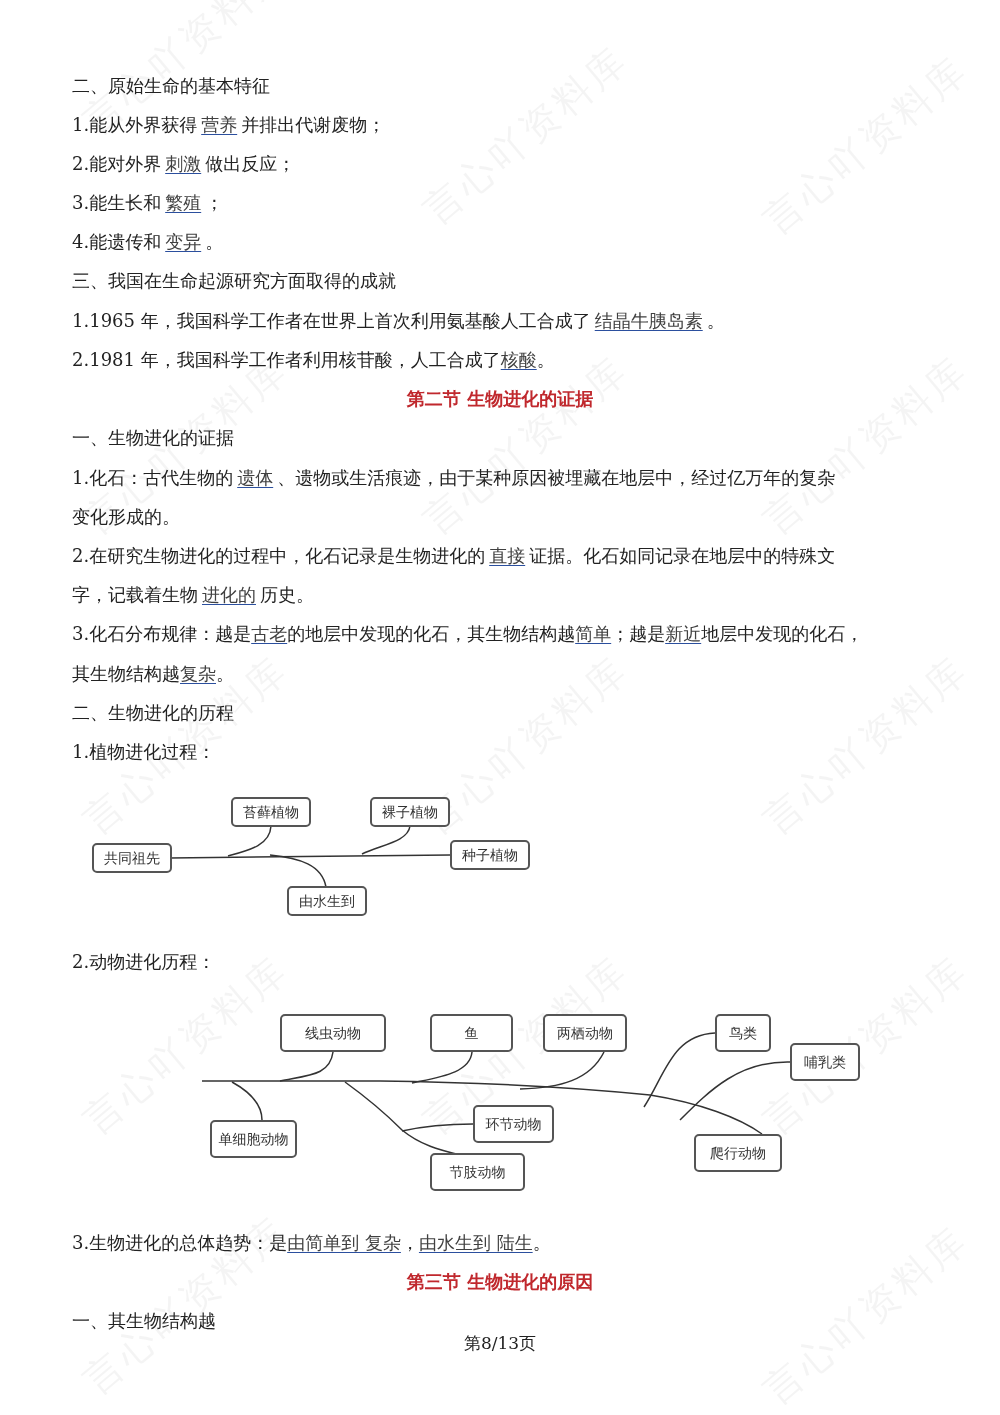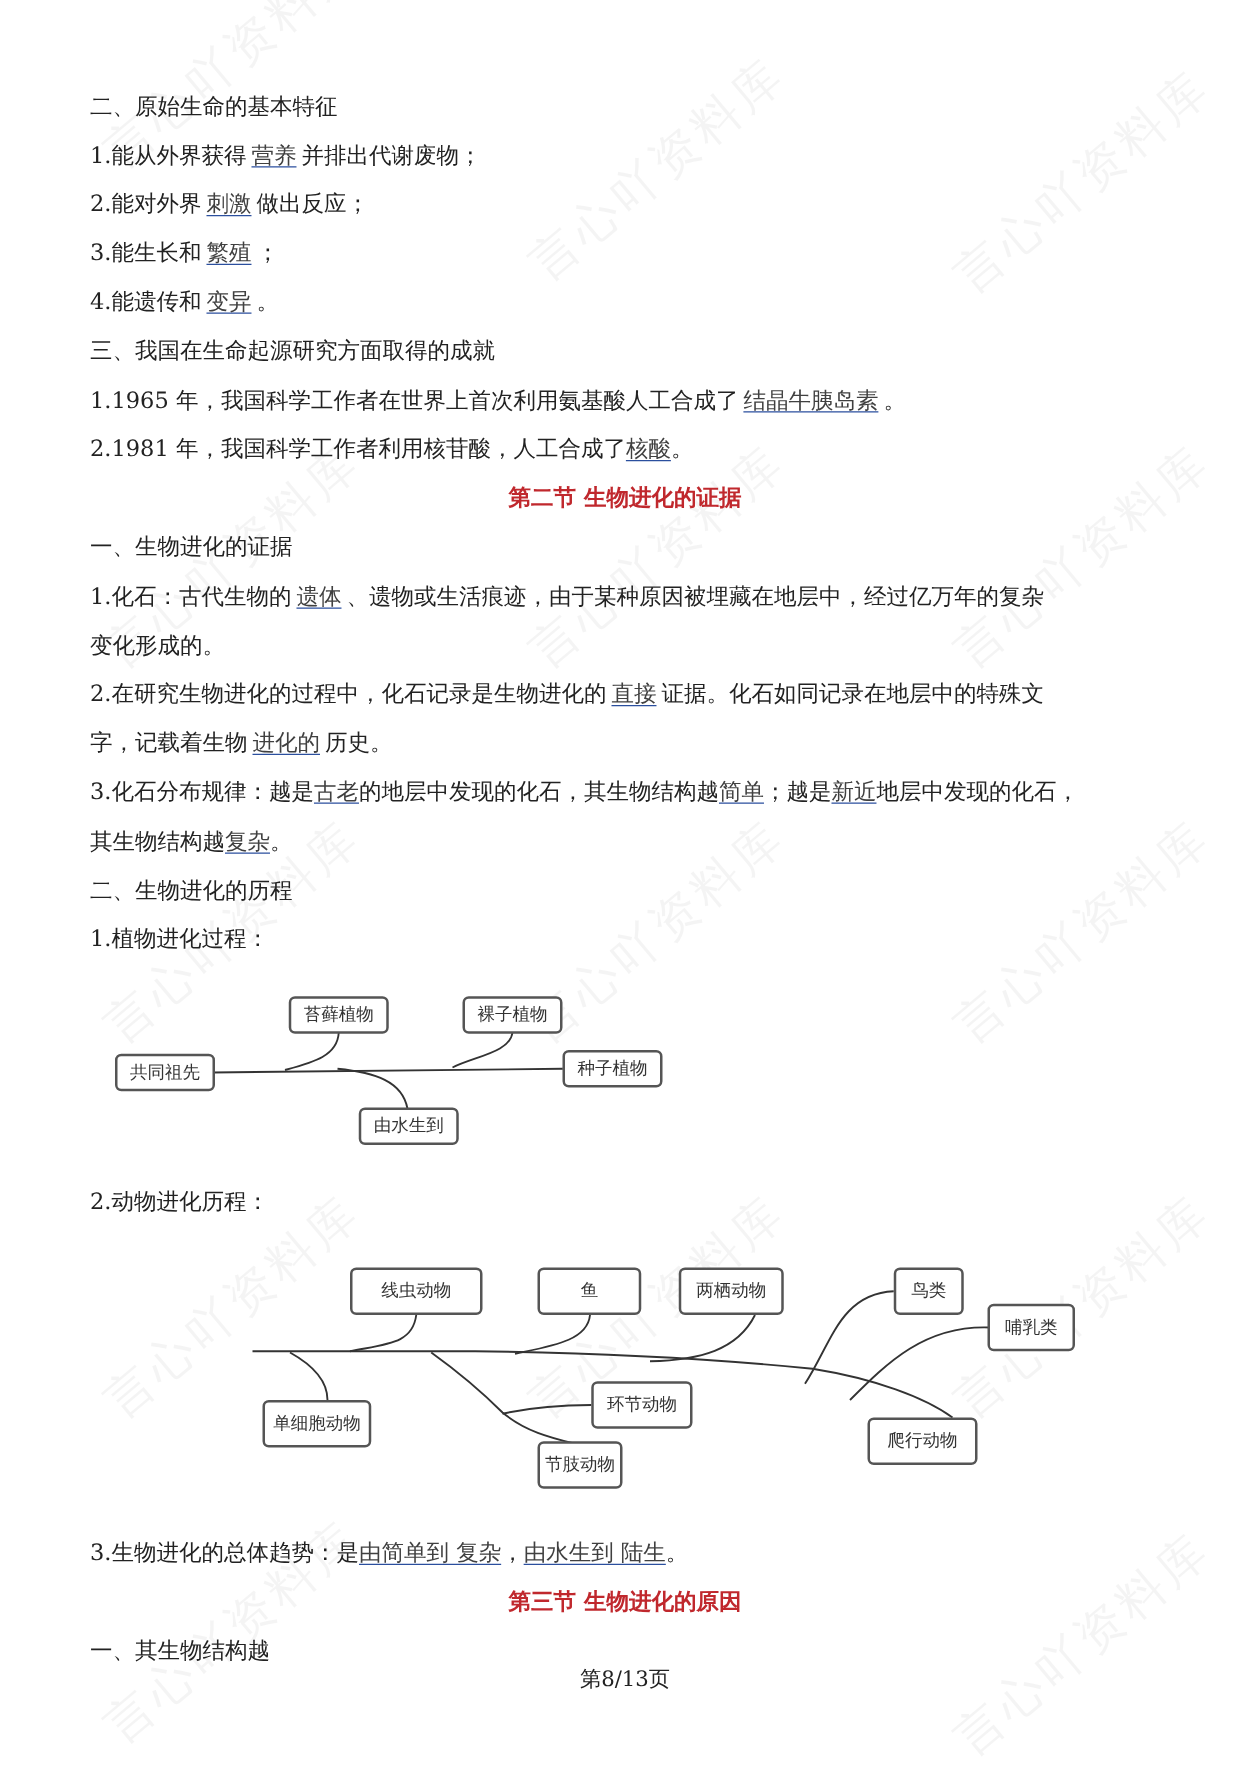--- a/index.html
+++ b/index.html
@@ -143,21 +143,21 @@
         <path d="M680 1120 C 710 1090, 740 1060, 792 1062"></path>
       </g>
     </svg>
     <div class="node" style="left:280px;top:1014px;width:106px;height:38px;">线虫动物</div>
     <div class="node" style="left:430px;top:1014px;width:83px;height:38px;">鱼</div>
     <div class="node" style="left:543px;top:1014px;width:84px;height:38px;">两栖动物</div>
     <div class="node" style="left:715px;top:1014px;width:56px;height:38px;">鸟类</div>
     <div class="node" style="left:790px;top:1043px;width:70px;height:38px;">哺乳类</div>
     <div class="node" style="left:210px;top:1120px;width:87px;height:38px;">单细胞动物</div>
     <div class="node" style="left:473px;top:1105px;width:81px;height:38px;">环节动物</div>
-    <div class="node" style="left:430px;top:1153px;width:68px;height:38px;">节肢动物</div>
+    <div class="node" style="left:430px;top:1153px;width:95px;height:38px;">节肢动物</div>
     <div class="node" style="left:658px;top:1134px;width:88px;height:38px;margin-left:36px;">爬行动物</div>
   </div>
 
   <div class="line" style="top:1231px;">
     <span>3.生物进化的总体趋势：是</span><span class="fill tight">由简单到 复杂</span><span>，</span><span class="fill tight">由水生到 陆生</span><span>。</span>
   </div>
 
   <div class="section-title" style="top:1270px;">第三节  生物进化的原因</div>
   <div class="line" style="top:1309px;">一、其生物结构越</div>
 

